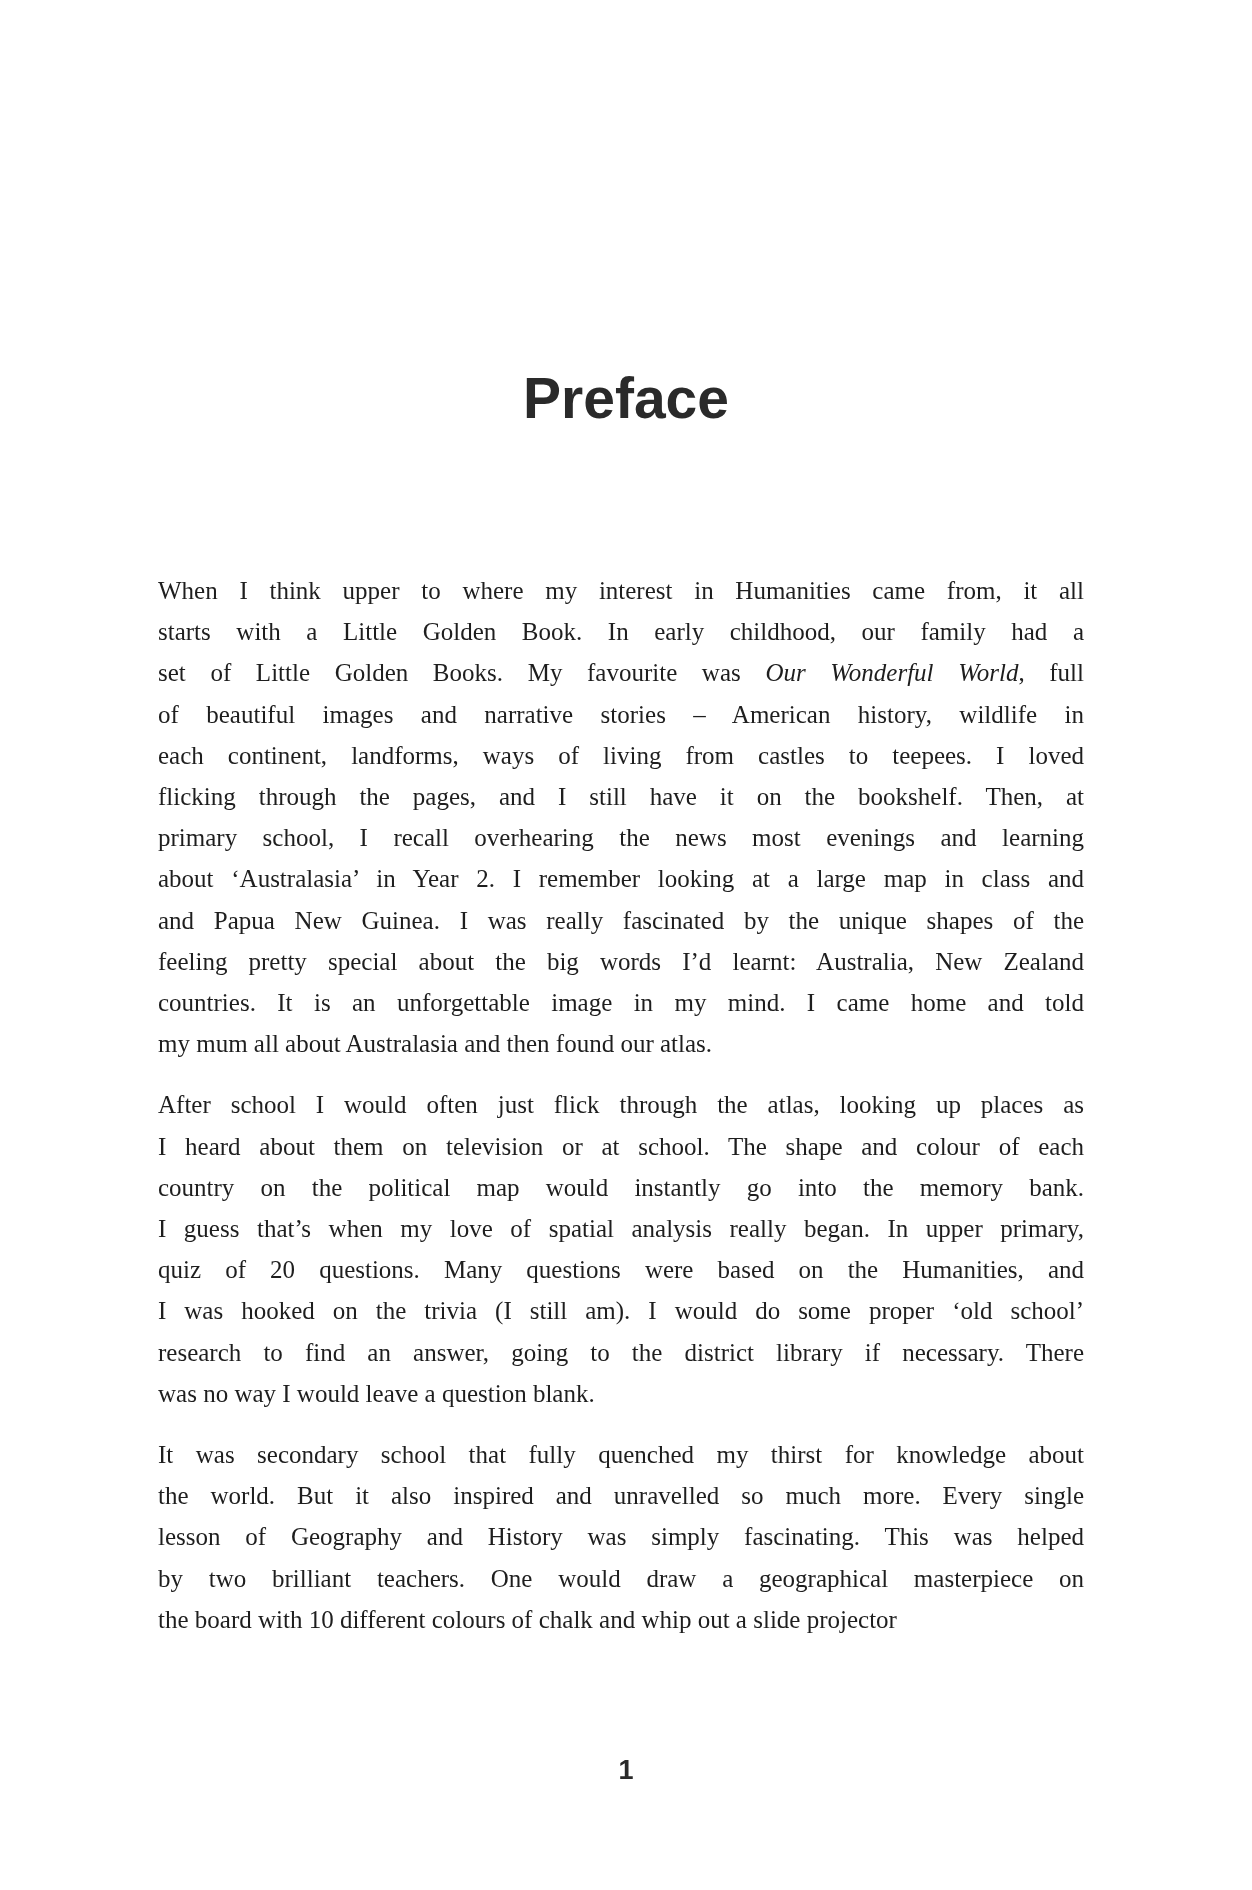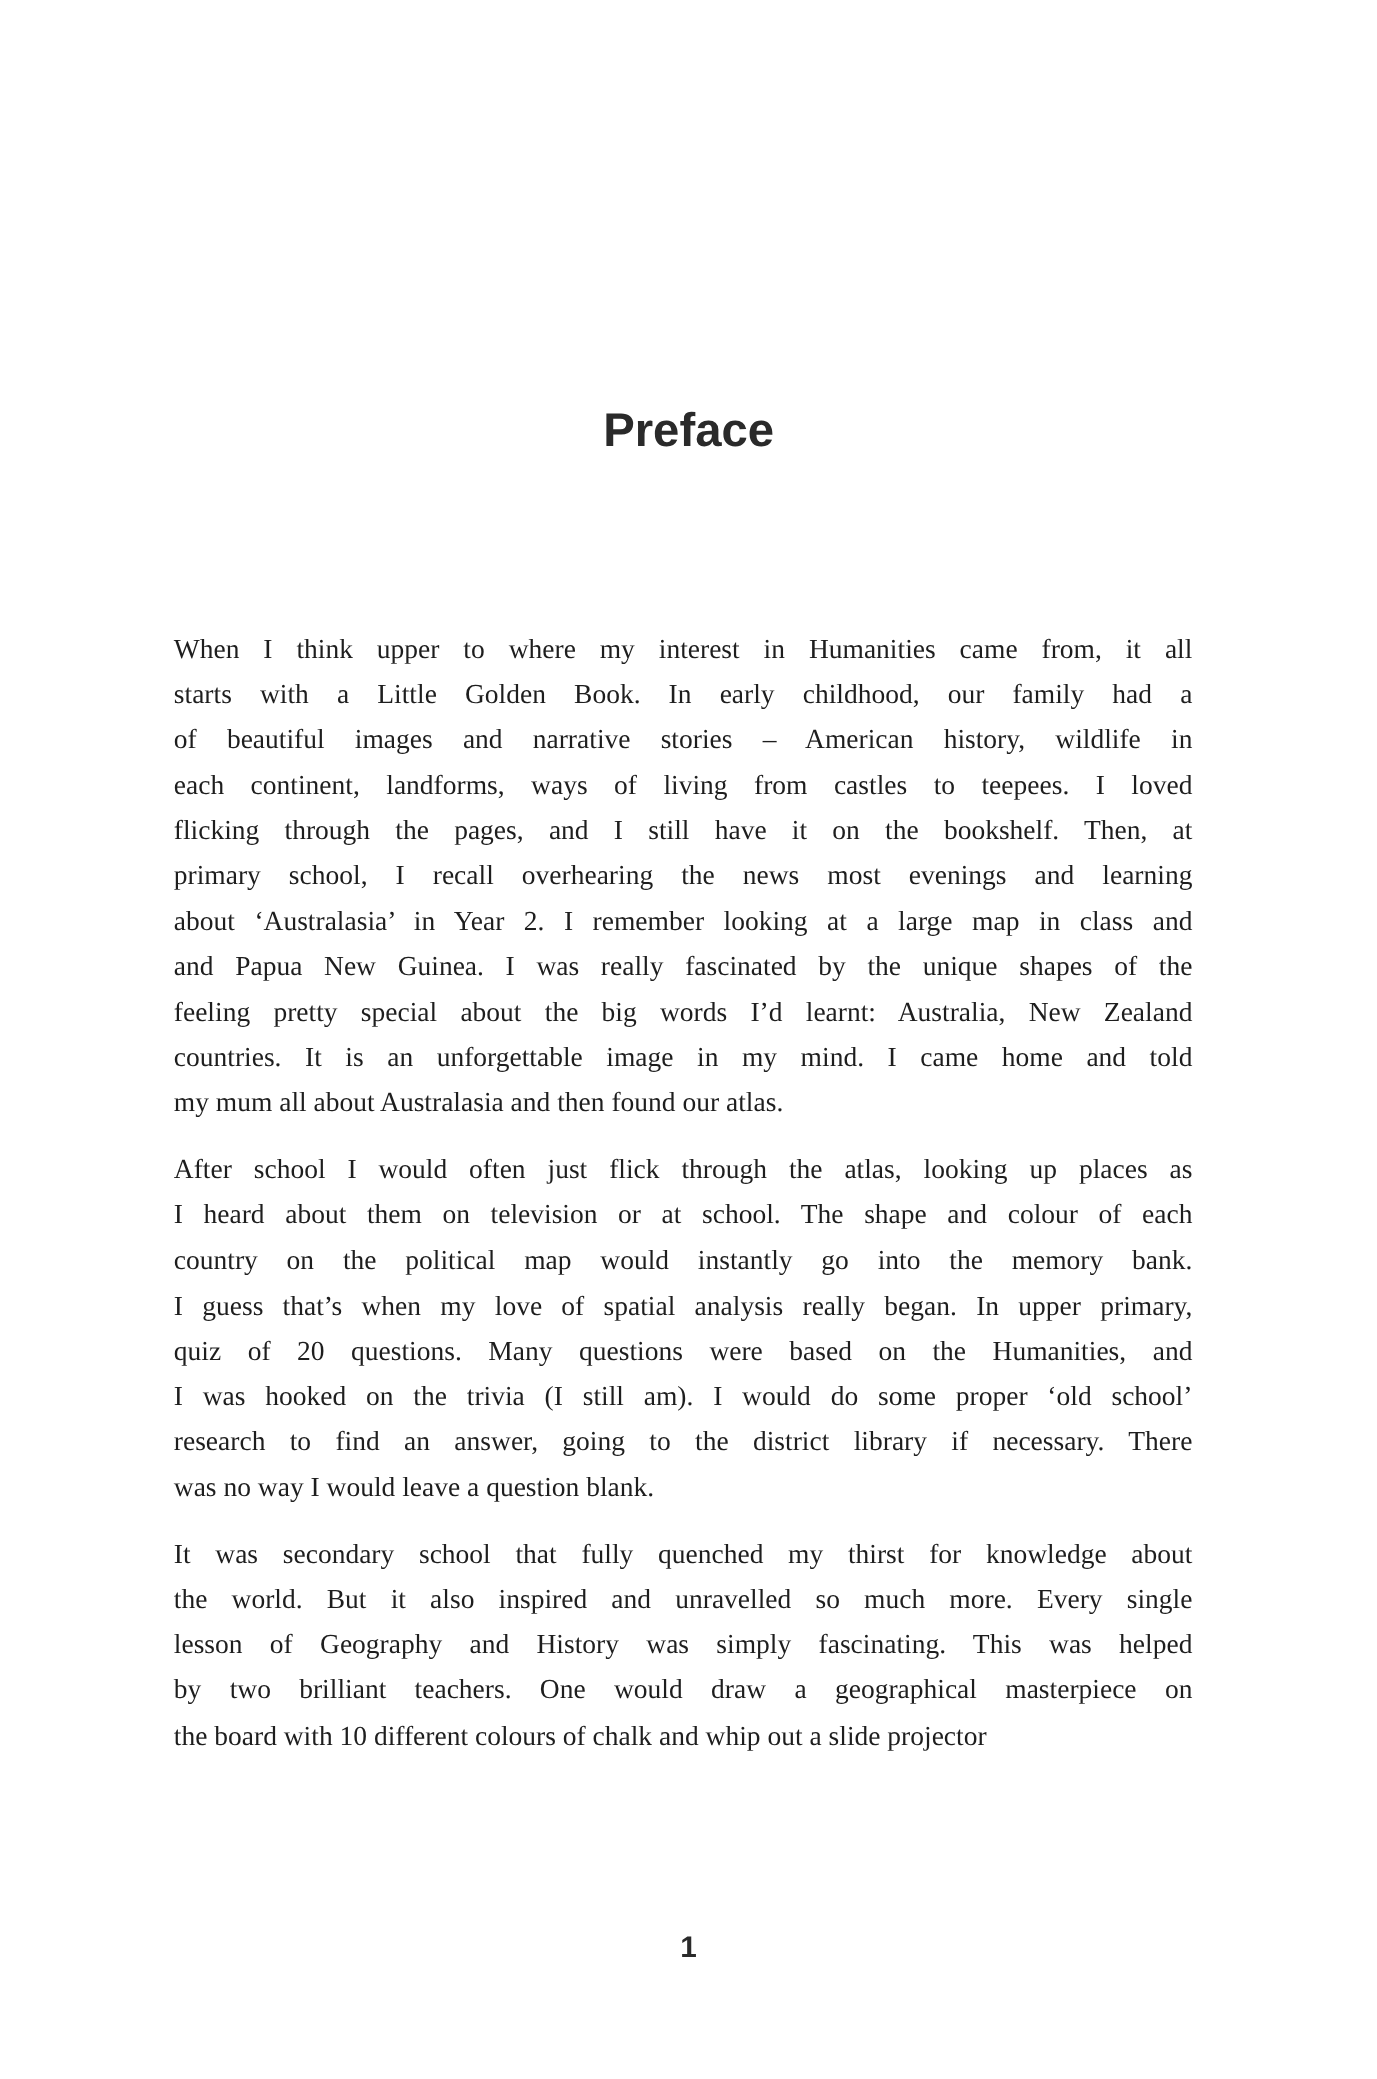--- a/index.html
+++ b/index.html
@@ -17,21 +17,21 @@
   }
   .chapter-title {
     position: absolute;
     top: 370px;
     left: 0;
     width: 100%;
     margin: 0;
     text-align: center;
     font-family: "Liberation Sans", "DejaVu Sans", sans-serif;
     font-weight: 700;
-    font-size: 43px;
+    font-size: 57px;
     line-height: 1;
     letter-spacing: 0px;
     color: #2a2a2a;
   }
   .body-text {
     position: absolute;
     left: 158px;
     top: 570px;
     width: 926px;
     color: #1e1e1e;
@@ -71,20 +71,21 @@
 </head>
 <body>
 
 <div class="page">
   <h1 class="chapter-title">Preface</h1>
 
   <main class="body-text">
       <div class="paragraph">
         <div class="line"><span>When I think upper to where my interest in Humanities came from, it all</span></div>
         <div class="line"><span>starts with a Little Golden Book. In early childhood, our family had a</span></div>
+        <div class="line"><span>set of Little Golden Books. My favourite was </span><em>Our Wonderful World</em><span>, full</span></div>
         <div class="line"><span>of beautiful images and narrative stories – American history, wildlife in</span></div>
         <div class="line"><span>each continent, landforms, ways of living from castles to teepees. I loved</span></div>
         <div class="line"><span>flicking through the pages, and I still have it on the bookshelf. Then, at</span></div>
         <div class="line"><span>primary school, I recall overhearing the news most evenings and learning</span></div>
         <div class="line"><span>about ‘Australasia’ in Year 2. I remember looking at a large map in class and</span></div>
         <div class="line"><span>and Papua New Guinea. I was really fascinated by the unique shapes of the</span></div>
         <div class="line"><span>feeling pretty special about the big words I’d learnt: Australia, New Zealand</span></div>
         <div class="line"><span>countries. It is an unforgettable image in my mind. I came home and told</span></div>
         <div class="line last"><span>my mum all about Australasia and then found our atlas.</span></div>
       </div>

